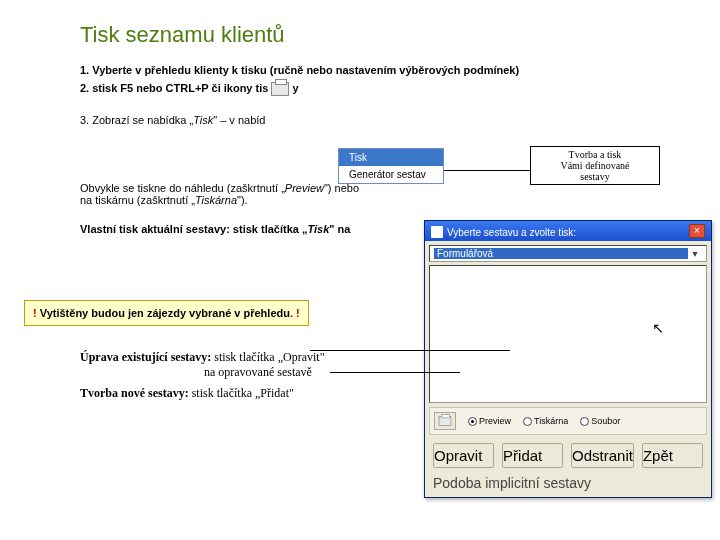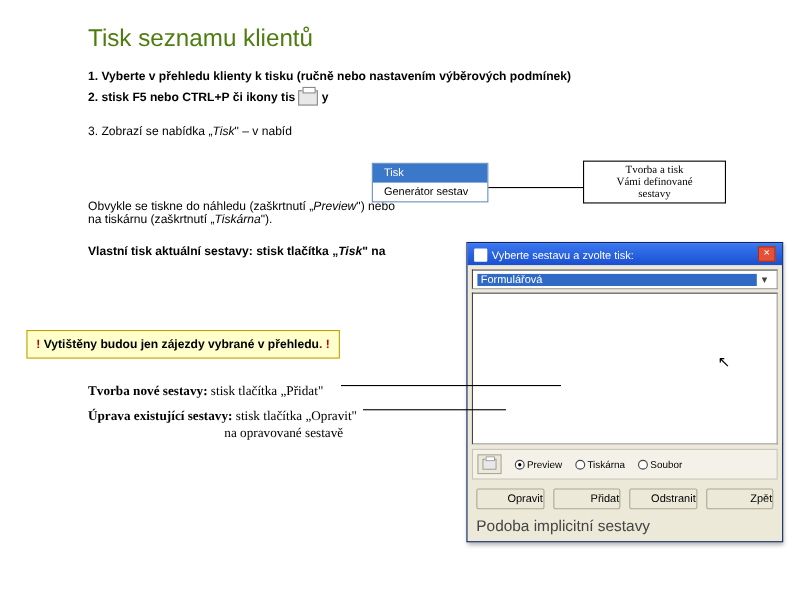--- a/index.html
+++ b/index.html
@@ -201,22 +201,22 @@
     display: flex;
     gap: 8px;
     padding: 2px 4px 2px 4px;
   }
   .dialog .dbtn {
     flex: 1;
     background: #ece9d8;
     border: 1px solid #aca899;
     border-radius: 2px;
     padding: 3px 0;
-    text-align: right;
-    font-size: 10px;
+    text-align: left;
+    font-size: 15px;
     cursor: pointer;
   }
   .dialog .footer-note {
     margin-top: 3px;
     font-size: 14px;
     padding: 2px 4px;
     color: #444;
   }
   .arrow-line {
     position: absolute;
@@ -258,26 +258,26 @@
   </div>
 </div>
 
 <div style="position:absolute; left:24px; top:290px;">
   <span class="yellow-box">
     <span class="warn-red bold">! </span><span class="bold">Vytištěny budou jen zájezdy vybrané v přehledu</span><span class="warn-red bold">. !</span>
   </span>
 </div>
 
 <div style="position:absolute; left:80px; top:342px;" class="serif">
-  <div class="line">
-    <span class="bold">Tvorba nové sestavy:</span><span> stisk tlačítka „Přidat"</span>
-  </div>
   <div class="line" style="margin-top:8px;">
     <span class="bold">Úprava existující sestavy:</span><span> stisk tlačítka „Opravit"</span><br>
     <span style="visibility:hidden;">Úprava existující sestavy:</span><span>na opravované sestavě</span>
+  </div>
+  <div class="line">
+    <span class="bold">Tvorba nové sestavy:</span><span> stisk tlačítka „Přidat"</span>
   </div>
 </div>
 
 <div class="menu-pop">
   <div class="mi sel">Tisk</div>
   <div class="mi">Generátor sestav</div>
 </div>
 
 <div class="callout-box">
   <div>Tvorba a tisk</div>

